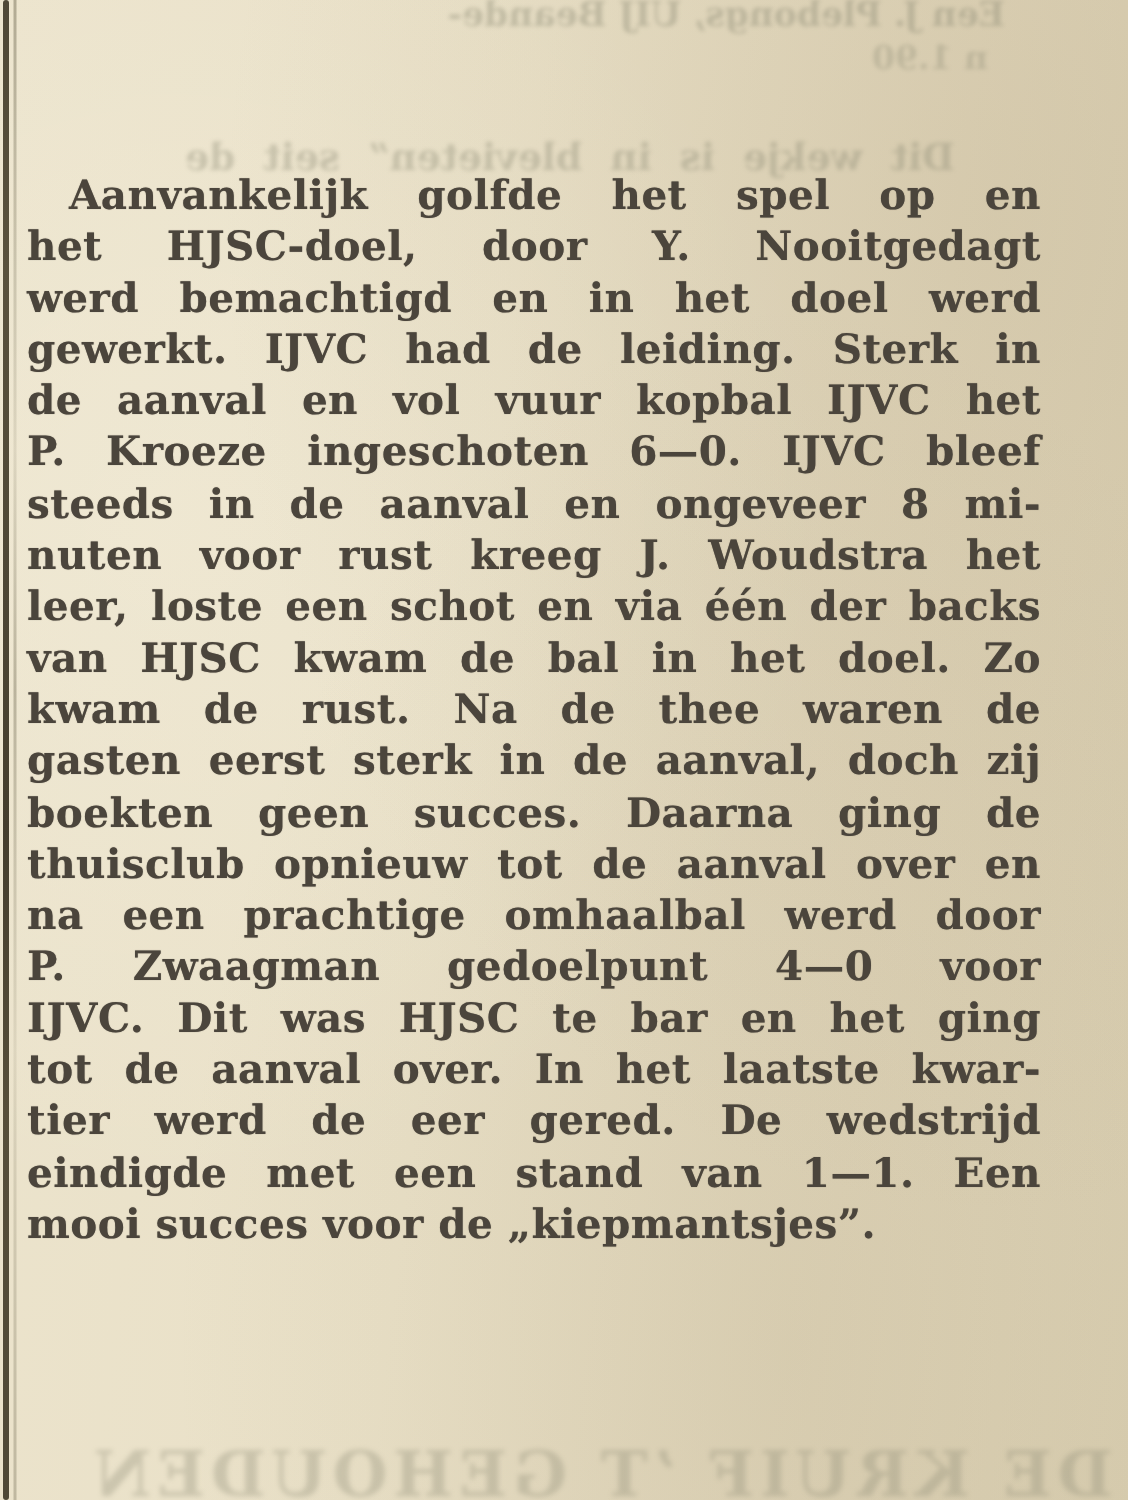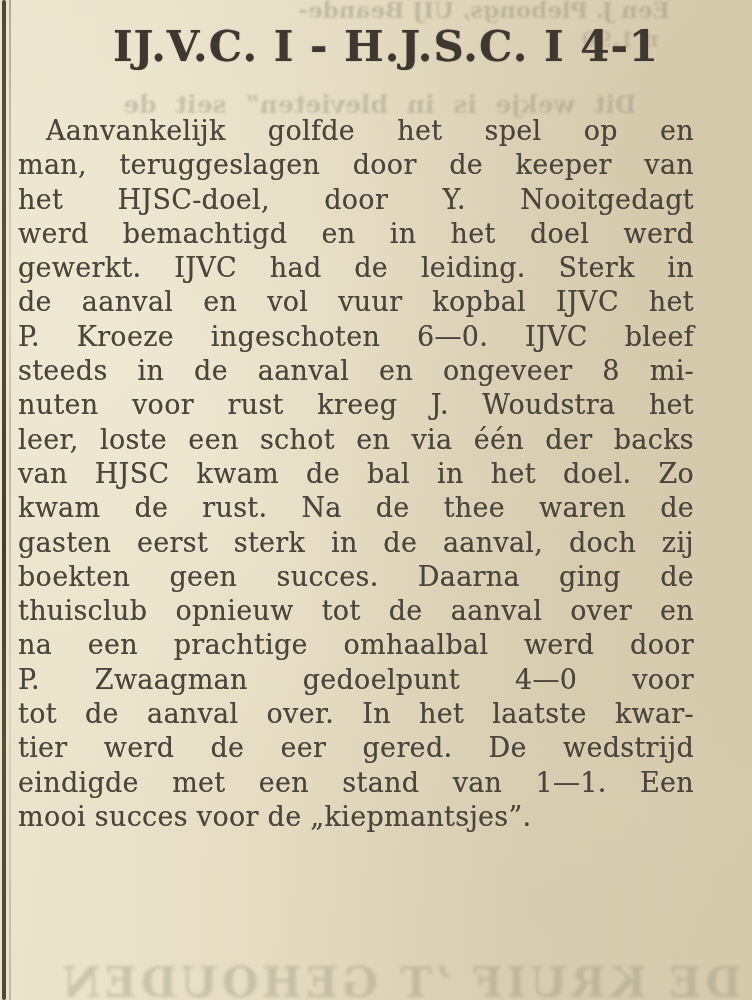--- a/index.html
+++ b/index.html
@@ -35,21 +35,21 @@
     margin:0;text-align:center;
     font-size:42px;font-weight:bold;letter-spacing:1px;
     color:#3e3830;
     text-shadow:0 0 1px rgba(62,56,48,0.55);
     white-space:nowrap;
   }
   
   .body{
     position:absolute;left:18px;top:114px;width:676px;
     color:var(--ink,#4b453c);
-    font-size:27px;font-weight:normal;letter-spacing:0.3px;
+    font-size:27px;font-weight:bold;letter-spacing:0.3px;
     text-shadow:0 0 0.6px rgba(75,69,60,0.6);
   }
   .line{
     height:34.3px;line-height:34.3px;
     text-align:justify;text-align-last:justify;
     white-space:nowrap;
   }
   .line.first{text-indent:28px;}
   .line.last{text-align-last:left;}
   
@@ -75,40 +75,39 @@
 
 <div class="page">
 
   <div class="rule-left"></div>
   <div class="rule-left-faint"></div>
 
   <div class="bleed bleed-top1">Een J. Plebongs, UIJ Beande-</div>
   <div class="bleed bleed-top2">n 1.90</div>
   <div class="bleed bleed-mid">Dit wekje is in blevieten” seit de</div>
 
-  <h1 class="headline">IJ.V.C. I - H.J.S.C. I 4-1</h1>
 
   <div class="body">
     <div class="line first">Aanvankelijk golfde het spel op en</div>
-    <div class="line">man, teruggeslagen door de keeper van</div>
     <div class="line">het HJSC-doel, door Y. Nooitgedagt</div>
     <div class="line">werd bemachtigd en in het doel werd</div>
     <div class="line">gewerkt. IJVC had de leiding. Sterk in</div>
     <div class="line">de aanval en vol vuur kopbal IJVC het</div>
     <div class="line">P. Kroeze ingeschoten 6—0. IJVC bleef</div>
     <div class="line">steeds in de aanval en ongeveer 8 mi-</div>
     <div class="line">nuten voor rust kreeg J. Woudstra het</div>
     <div class="line">leer, loste een schot en via één der backs</div>
     <div class="line">van HJSC kwam de bal in het doel. Zo</div>
     <div class="line">kwam de rust. Na de thee waren de</div>
     <div class="line">gasten eerst sterk in de aanval, doch zij</div>
     <div class="line">boekten geen succes. Daarna ging de</div>
     <div class="line">thuisclub opnieuw tot de aanval over en</div>
     <div class="line">na een prachtige omhaalbal werd door</div>
     <div class="line">P. Zwaagman gedoelpunt 4—0 voor</div>
+    <div class="line">IJVC. Dit was HJSC te bar en het ging</div>
     <div class="line">tot de aanval over. In het laatste kwar-</div>
     <div class="line">tier werd de eer gered. De wedstrijd</div>
     <div class="line">eindigde met een stand van 1—1. Een</div>
     <div class="line last">mooi succes voor de „kiepmantsjes”.</div>
   </div>
 
   <div class="bleed bleed-bottom">DE KRUIF ’T GEHOUDEN</div>
 
 </div>
 

